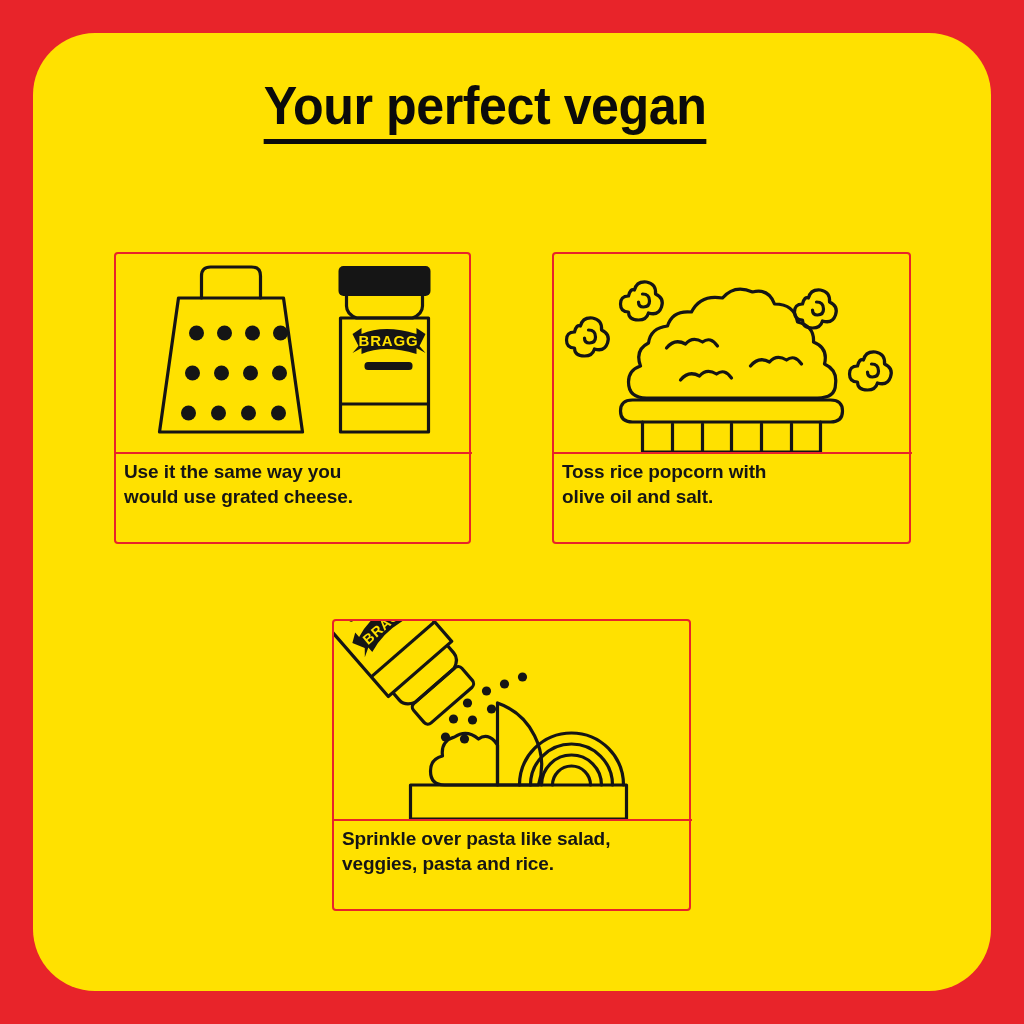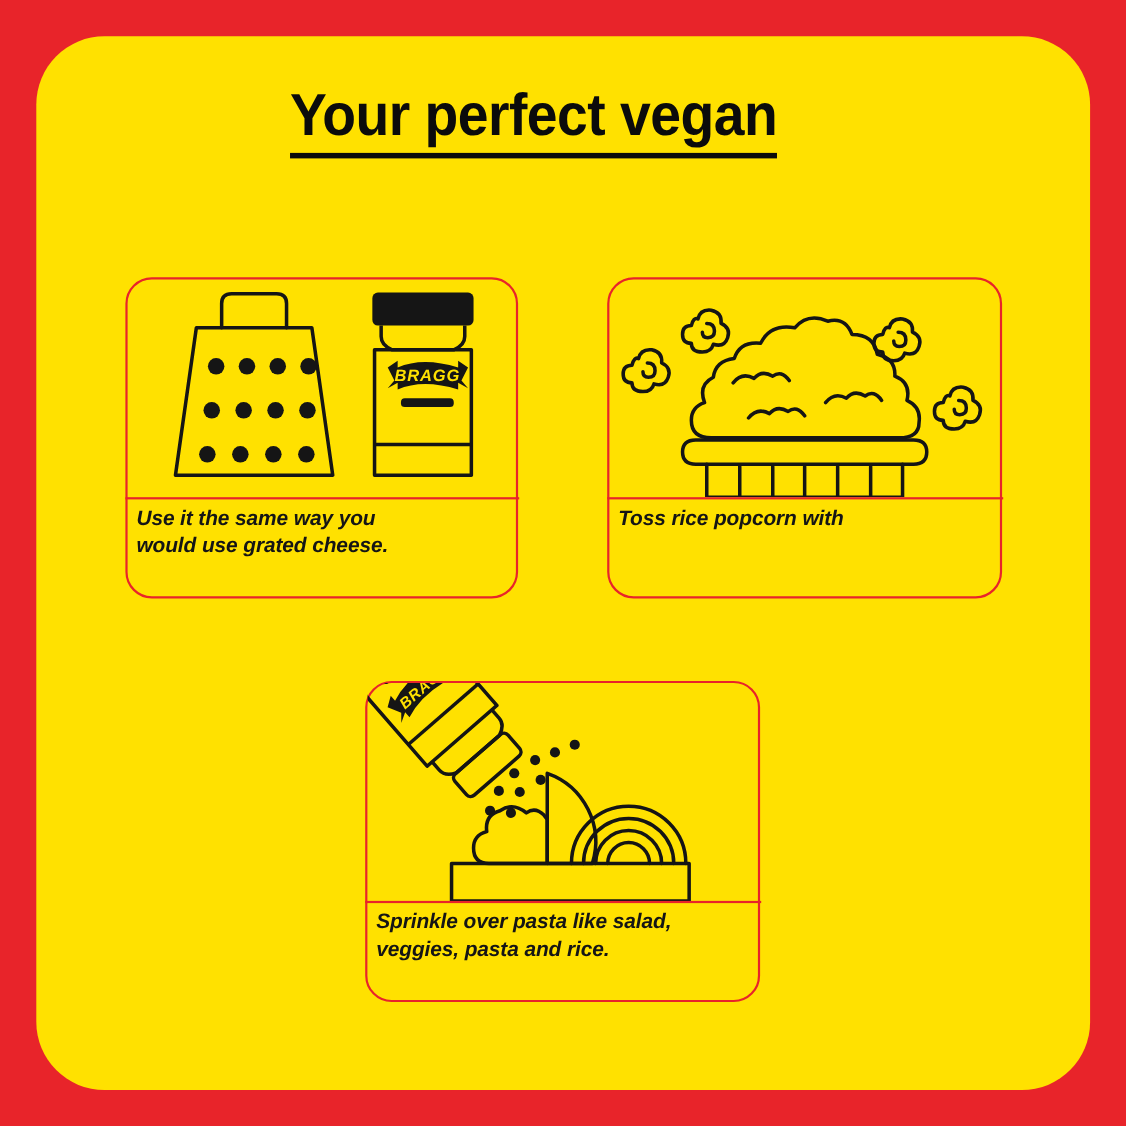--- a/index.html
+++ b/index.html
@@ -52,24 +52,23 @@
     position: relative;
     transform: scaleX(0.93);
     transform-origin: center;
     padding-bottom: 4px;
     border-bottom: 5px solid #0B0B0B;
   }
   
   .card {
     position: absolute;
     border: 2.5px solid #E8242A;
-    border-radius: 24px;
+    border-radius: 4px;
     box-sizing: border-box;
     background: transparent;
-    font-style: italic;
   }
   #card-1 { left: 114px;  top: 252px; width: 357px; height: 292px; }
   #card-2 { left: 552px;  top: 252px; width: 359px; height: 292px; }
   #card-3 { left: 332px;  top: 619px; width: 359px; height: 292px; }
 
   .card-divider {
     position: absolute;
     left: -2.5px;
     right: -2.5px;
     top: 198px;
@@ -224,20 +223,21 @@
             <path d="M303 112 Q295 112 295 120 Q295 128 303 128 Q303 136 313 136 Q321 136 323 129
                      Q333 132 336 123 Q339 114 330 110 Q331 100 321 98 Q311 97 309 106 Q305 104 303 112 Z"></path>
             <path d="M317 110 Q324 110 324 117 Q324 123 318 123 Q313 123 313 118"></path>
           </g>
         </g>
       </svg>
     </div>
     <div class="card-divider"></div>
     <div class="card-caption">
       <span class="cap-line">Toss rice popcorn with</span>
+      <span class="cap-line">olive oil and salt.</span>
     </div>
   </div>
 
   <div class="card" id="card-3">
     <div class="card-art">
       <svg viewBox="0 0 354 198" preserveAspectRatio="xMidYMax meet">
 
         <g transform="translate(36,0) rotate(-41 60 60)">
           <g fill="none" stroke="#151515" stroke-width="3.2" stroke-linejoin="round">
             <path d="M18 -54 L102 -54 L102 44 L18 44 Z"></path>

